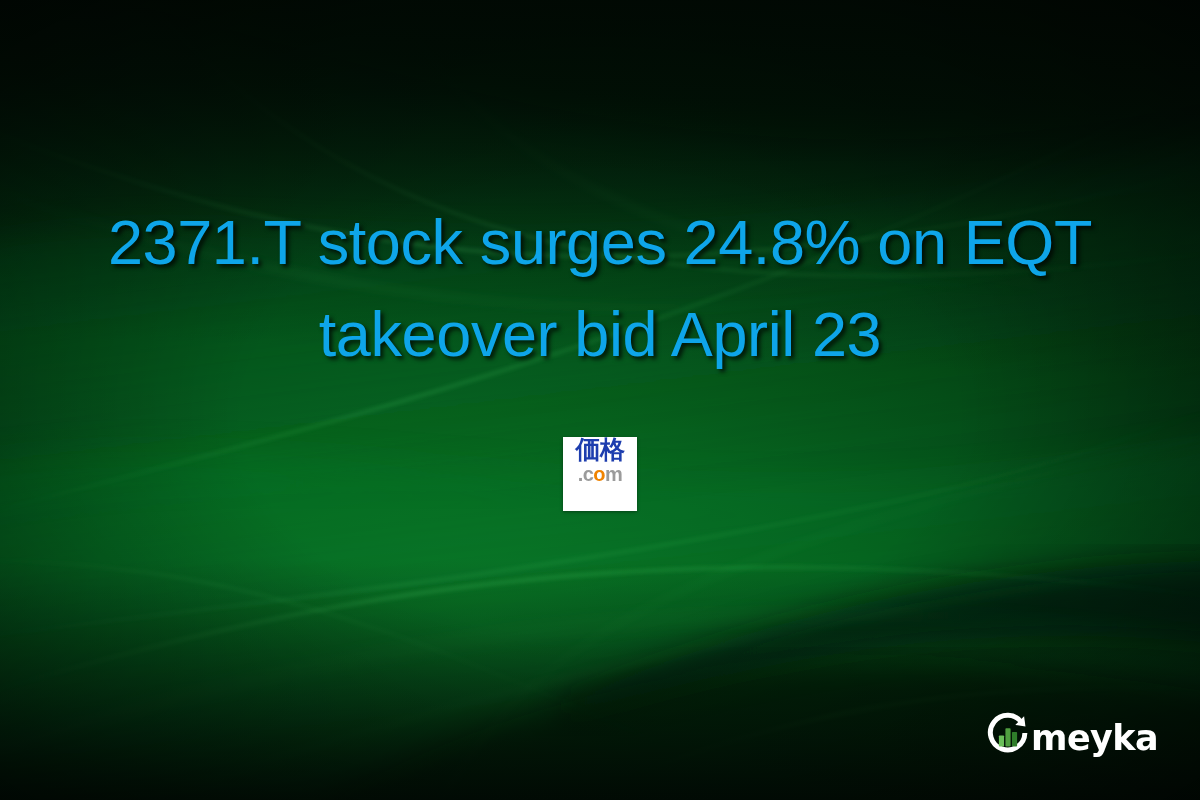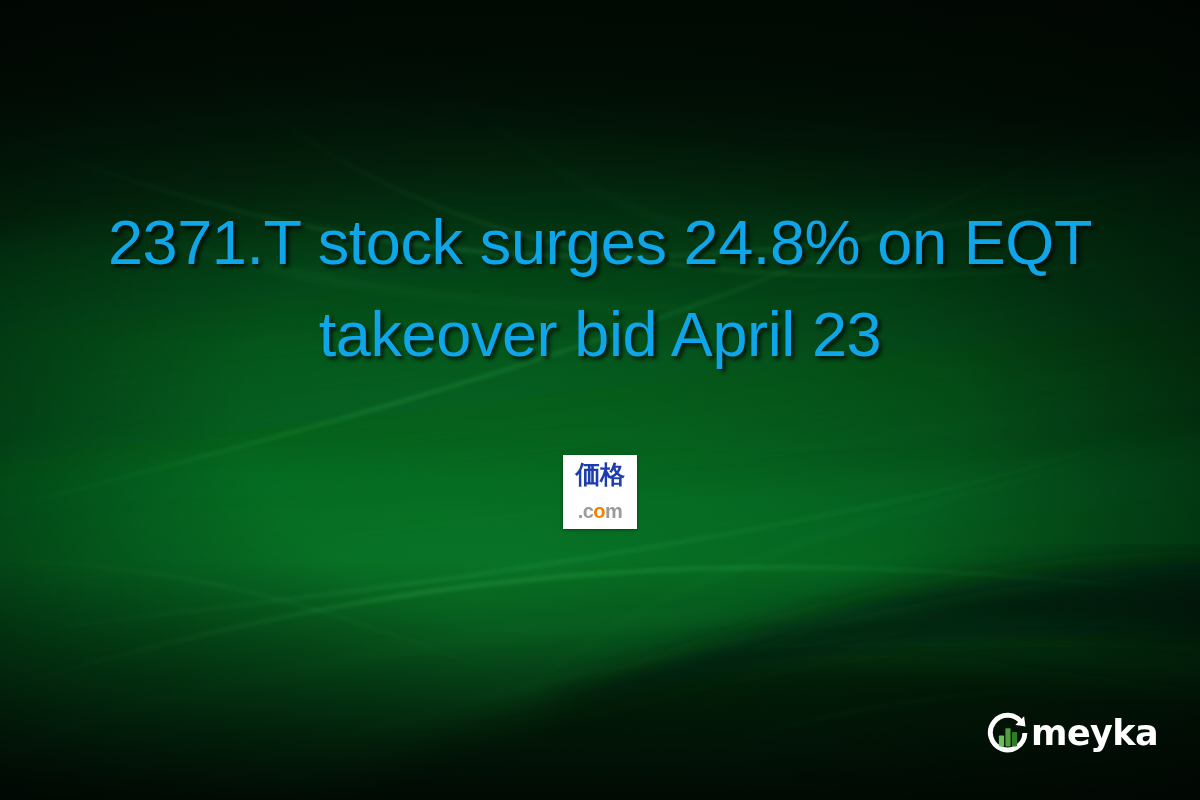--- a/index.html
+++ b/index.html
@@ -60,55 +60,54 @@
     letter-spacing: -0.4px;
     text-shadow: 3px 3px 4px rgba(0,0,0,0.75);
     padding: 0 36px;
     box-sizing: border-box;
   }
 
   
   .source-logo {
     position: absolute;
     left: 563px;
-    top: 455px;
+    top: 437px;
     width: 74px;
     height: 74px;
     background: #ffffff;
     display: flex;
     flex-direction: column;
     align-items: center;
-    justify-content: center;
     box-shadow: 0 1px 3px rgba(0,0,0,0.4);
   }
   .source-logo .kanji {
     color: #1d3dae;
     font-size: 25px;
     font-weight: 700;
     line-height: 26px;
     letter-spacing: -0.5px;
     font-family: "DejaVu Sans", sans-serif;
   }
   .source-logo .dotcom {
     font-size: 20px;
     font-weight: 700;
     line-height: 21px;
     letter-spacing: -0.5px;
-    margin-top: 13px;
+    margin-top: 1px;
   }
   .source-logo .dotcom .g { color: #9b9b9b; }
   .source-logo .dotcom .o { color: #f08300; }
 
   
   .brand {
     position: absolute;
     right: 42px;
     bottom: 44px;
     display: flex;
-    align-items: center;
+    align-items: flex-end;
   }
   .brand-mark { width: 46px; height: 46px; display: block; }
   .brand-name {
     color: #ffffff;
     font-size: 35px;
     font-weight: 700;
     letter-spacing: -0.6px;
     line-height: 1;
     font-family: "DejaVu Sans", sans-serif;
   }

